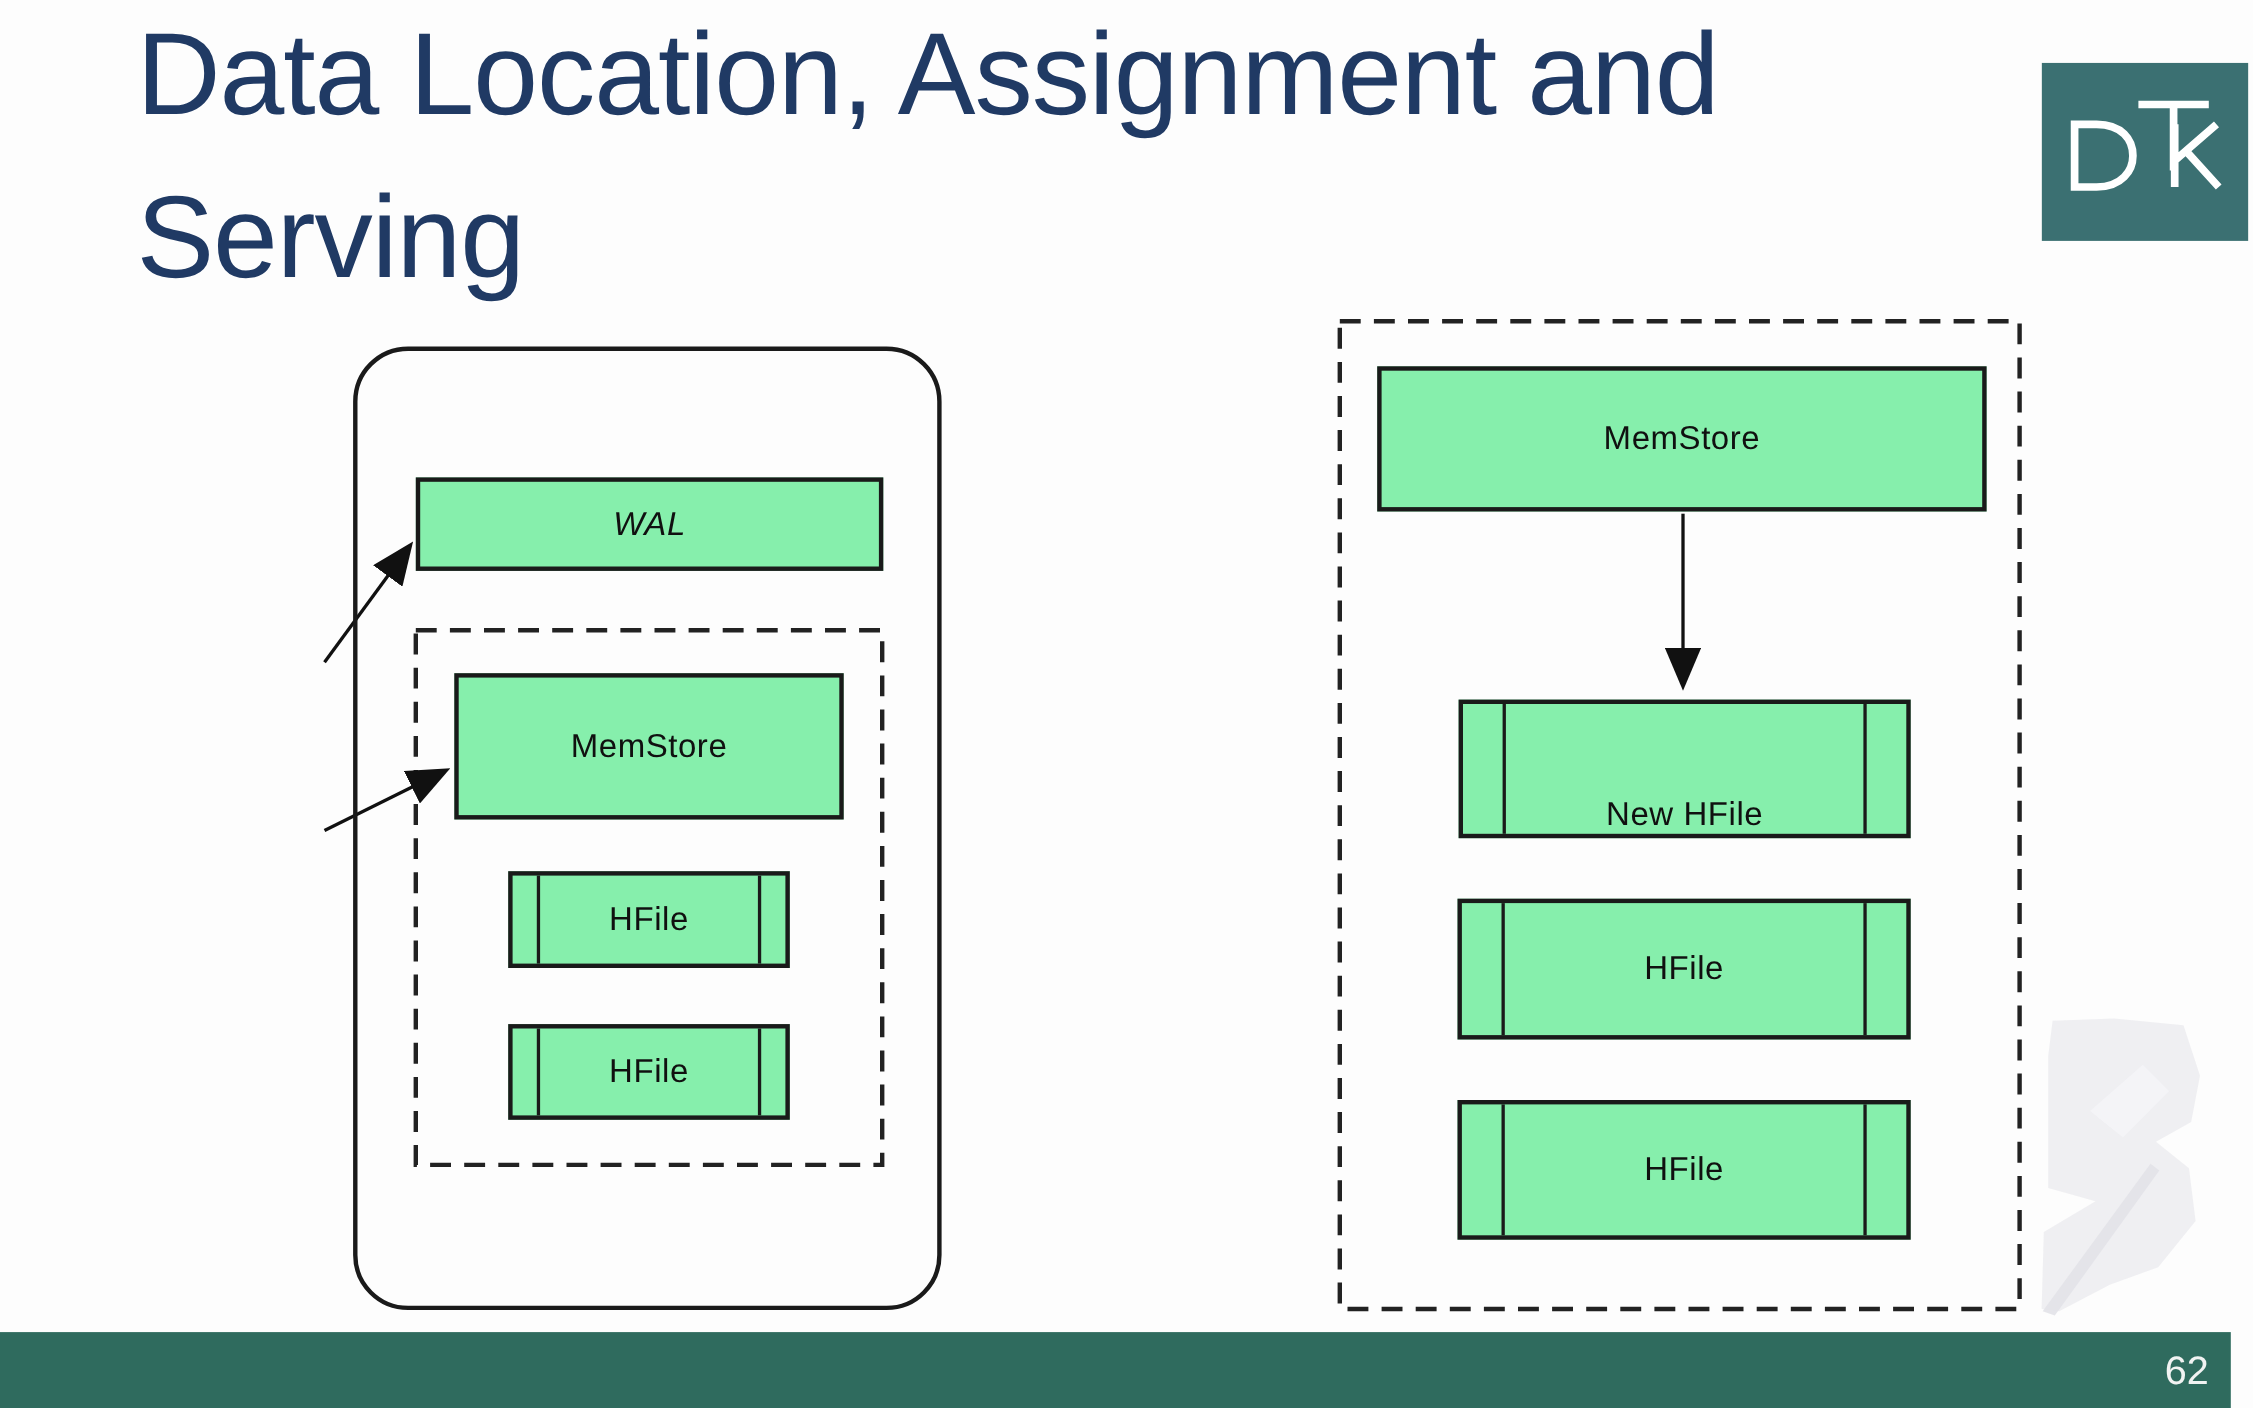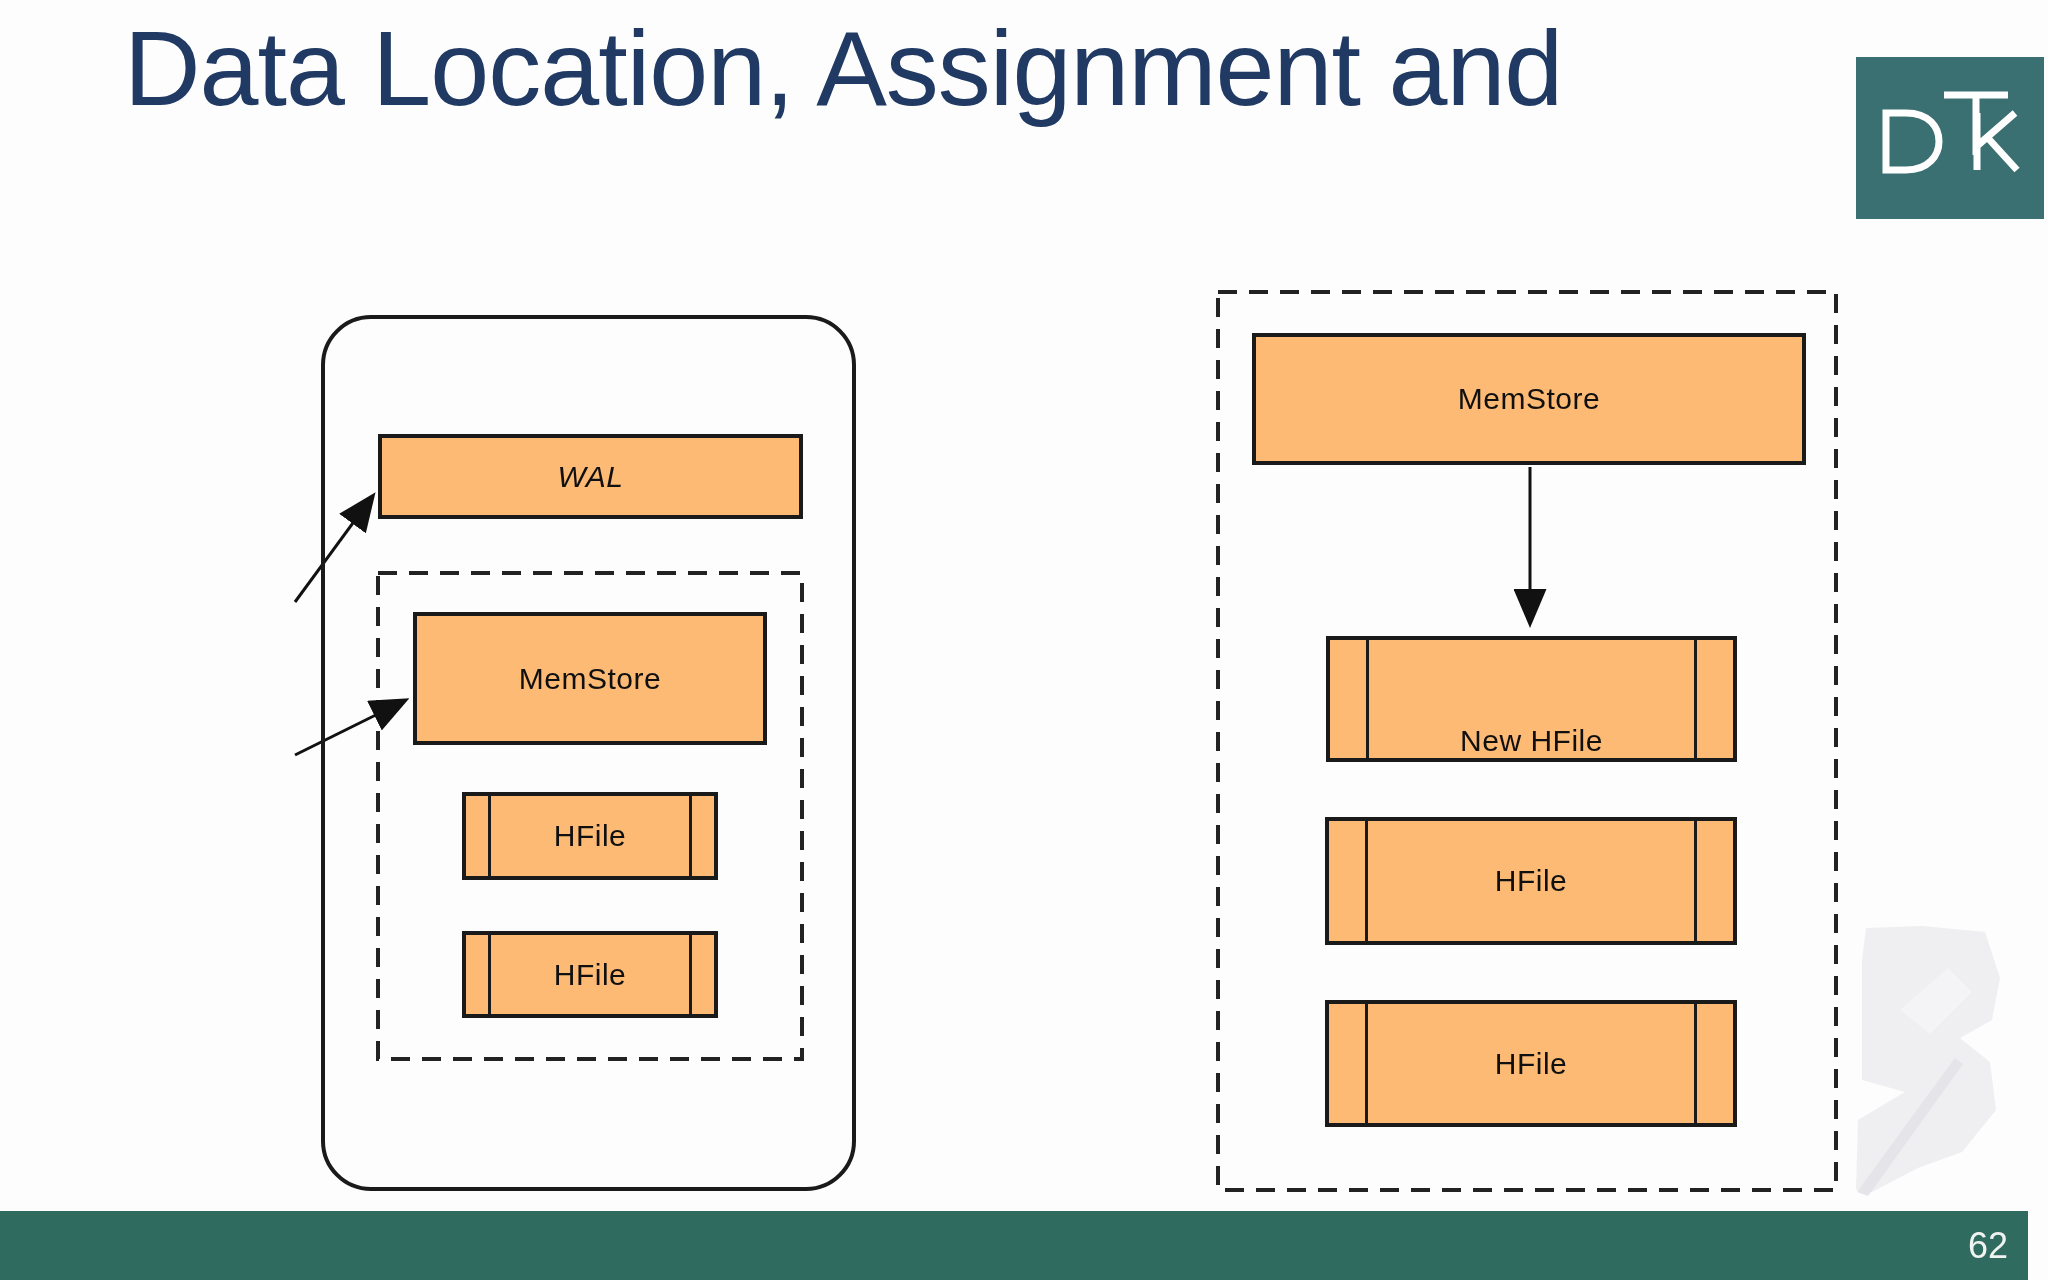--- a/index.html
+++ b/index.html
@@ -10,21 +10,21 @@
   
   .title{
     position:absolute;left:124px;top:-6px;width:1700px;
     font-size:106px;line-height:148px;letter-spacing:-1px;
     color:#203a64;font-weight:400;
   }
   
   .logo{position:absolute;left:1856px;top:57px;width:188px;height:162px;}
   
   .box{
-    position:absolute;border:4px solid #1a1a1a;background:#fdba74;
+    position:absolute;border:4px solid #1a1a1a;background:#86efac;
     box-sizing:border-box;display:flex;align-items:center;justify-content:center;
   }
   .box .lbl{font-size:30px;color:#101010;letter-spacing:0.5px;}
   .cap{position:absolute;top:0;bottom:0;width:3px;background:#1a1a1a;}
   .region-outline{
     position:absolute;left:321px;top:315px;width:535px;height:876px;
     border:4px solid #1a1a1a;border-radius:50px;box-sizing:border-box;background:transparent;
   }
   
   .wal{left:378px;top:434px;width:425px;height:85px;font-style:italic;}
@@ -49,20 +49,21 @@
     font-size:36px;color:#f1f3f2;
   }
 </style>
 </head>
 <body>
 
 <div class="slide">
 
   <div class="title">
     <div>Data Location, Assignment and</div>
+    <div>Serving</div>
   </div>
 
   <div class="logo">
     <svg width="188" height="162" viewBox="0 0 188 162">
       <rect x="0" y="0" width="188" height="162" fill="#3b7072"></rect>
       <g stroke="#ffffff" stroke-width="7" fill="none">
         <path d="M30,56 V113 H50 C73,113 83,98 83,84.5 C83,70 73,56 50,56 Z"></path>
         <path d="M88,38 H152 M120,38 V98"></path>
         <path d="M121,56 V113 M121,89 L159,56 M131,80 L161,113"></path>
       </g>

